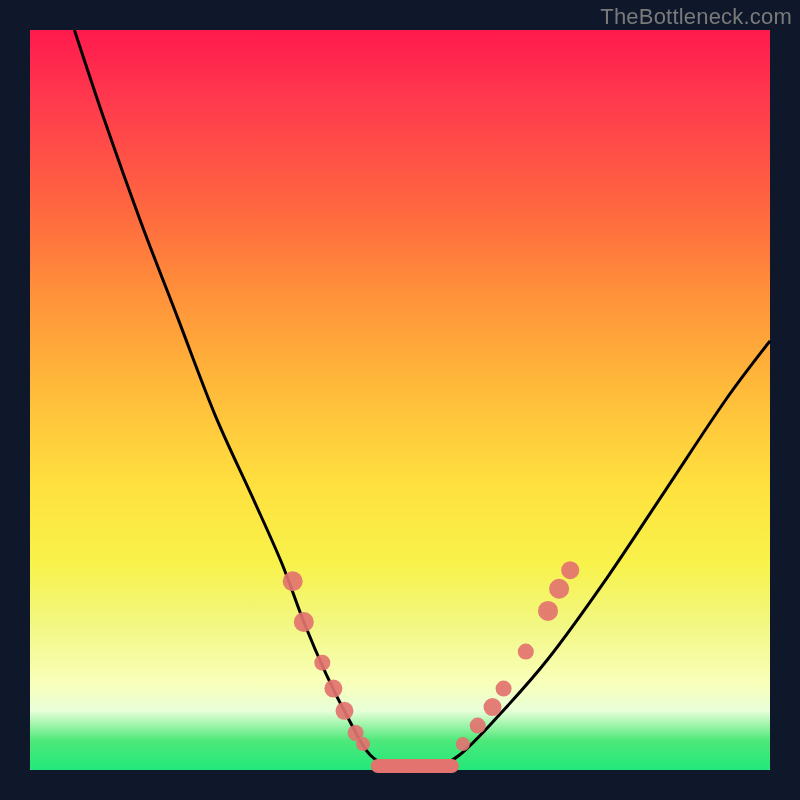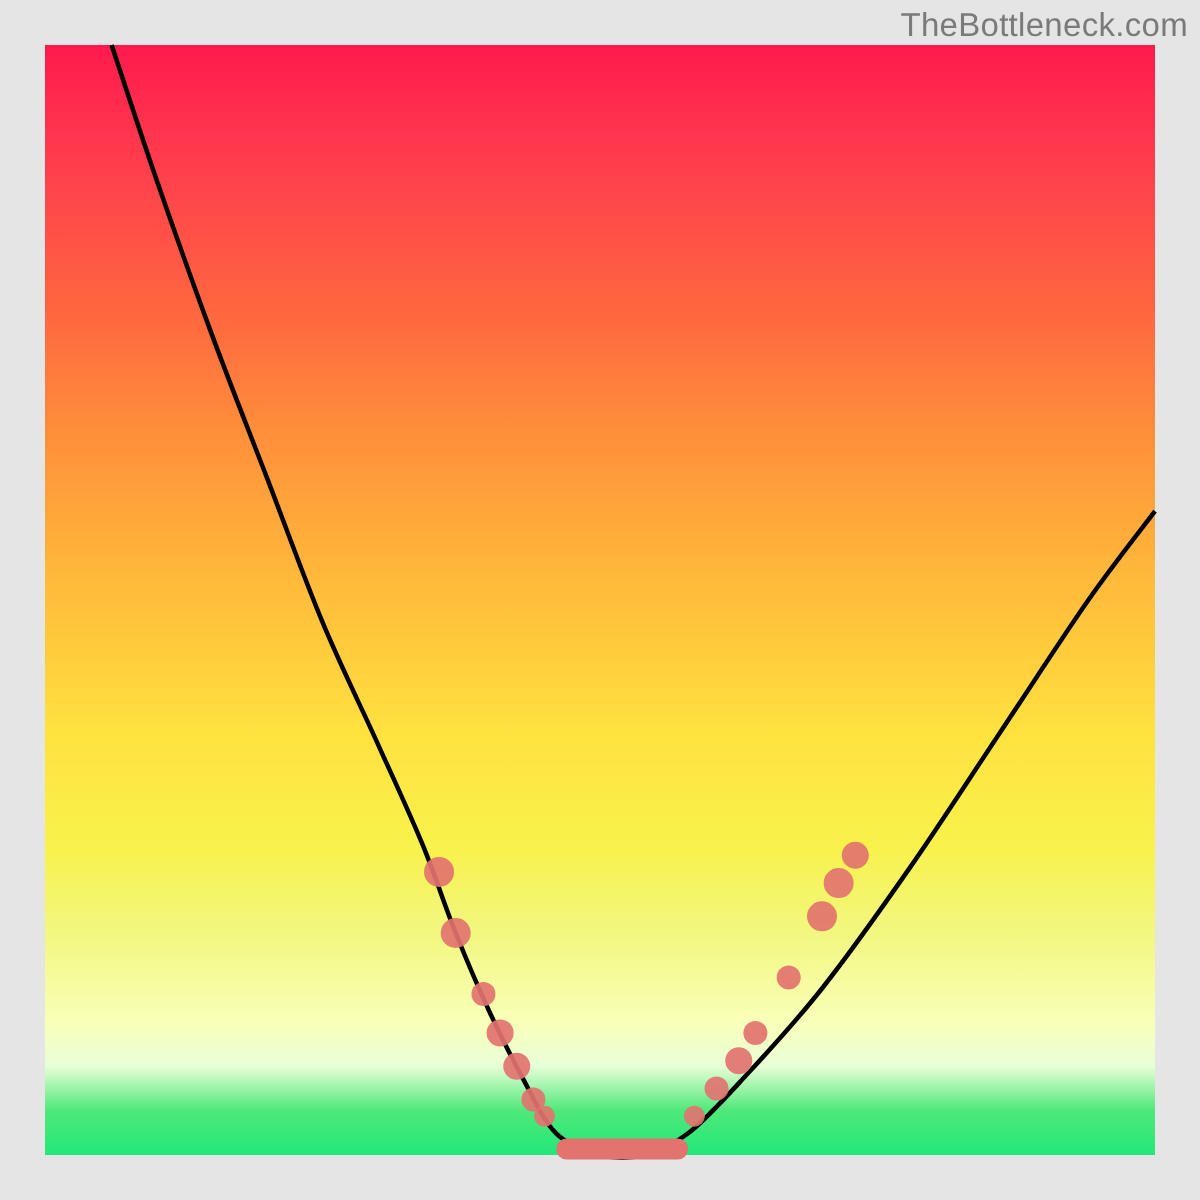--- a/index.html
+++ b/index.html
@@ -8,21 +8,21 @@
     width: 800px;
     height: 800px;
     background: #000;
     font-family: Arial, Helvetica, sans-serif;
     overflow: hidden;
   }
   .frame {
     position: relative;
     width: 800px;
     height: 800px;
-    background: #e5e5e5;
+    background: #0f172a;
   }
   .plot-area {
     position: absolute;
     left: 30px;
     top: 30px;
     width: 740px;
     height: 740px;
     background: linear-gradient(to bottom,
       #ff1a4d 0%,
       #ff3b4d 10%,

